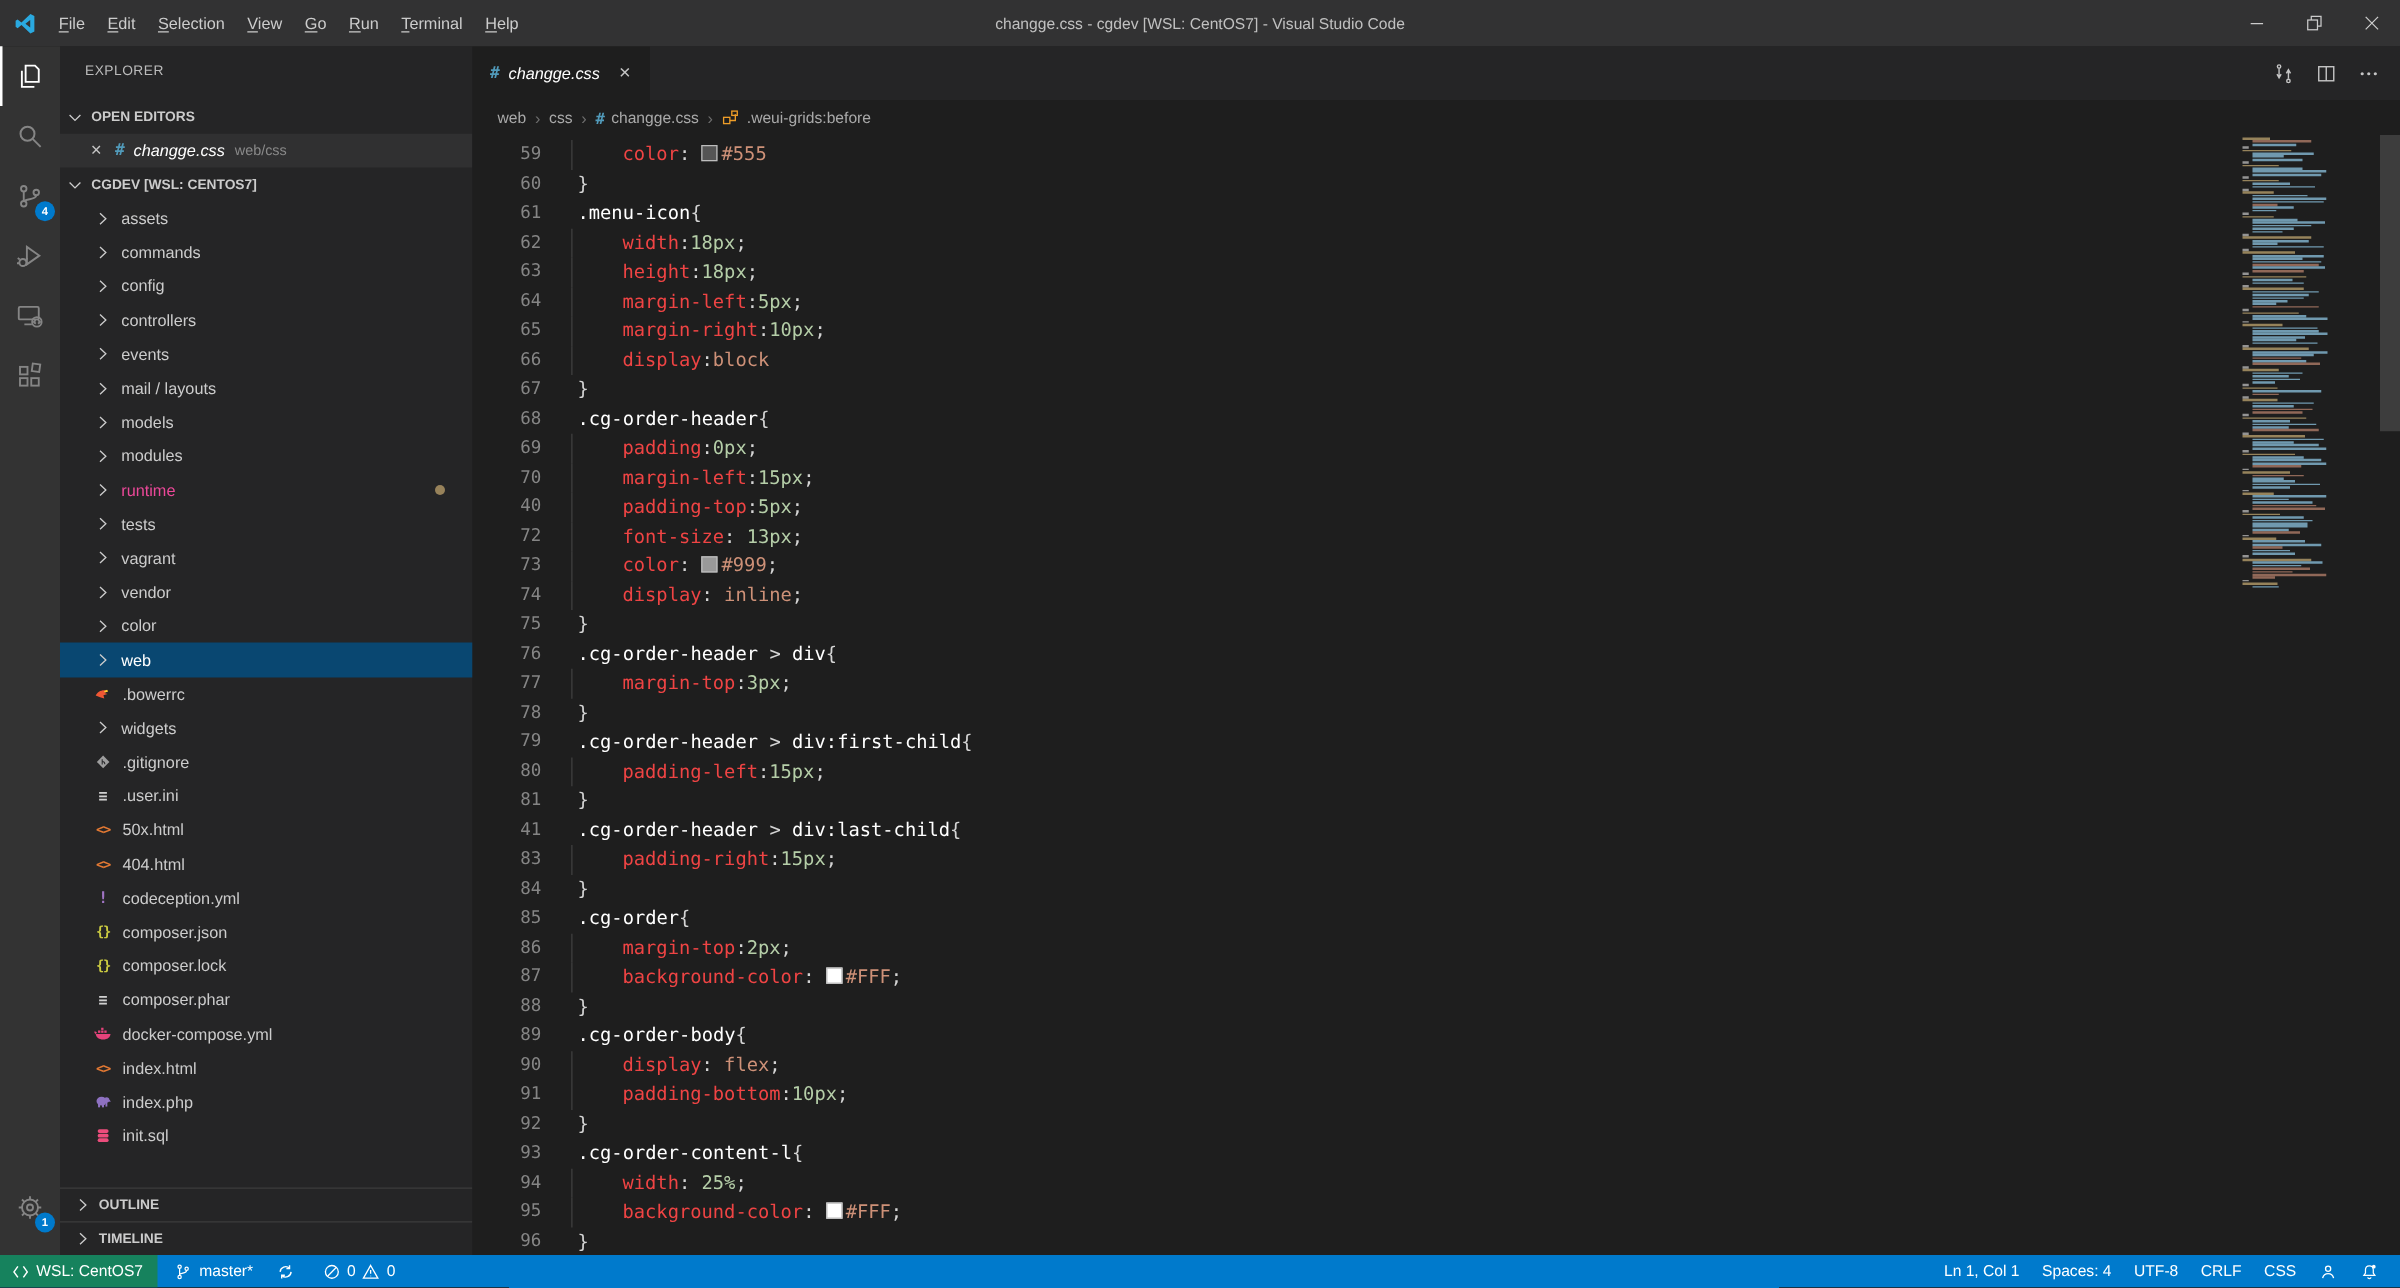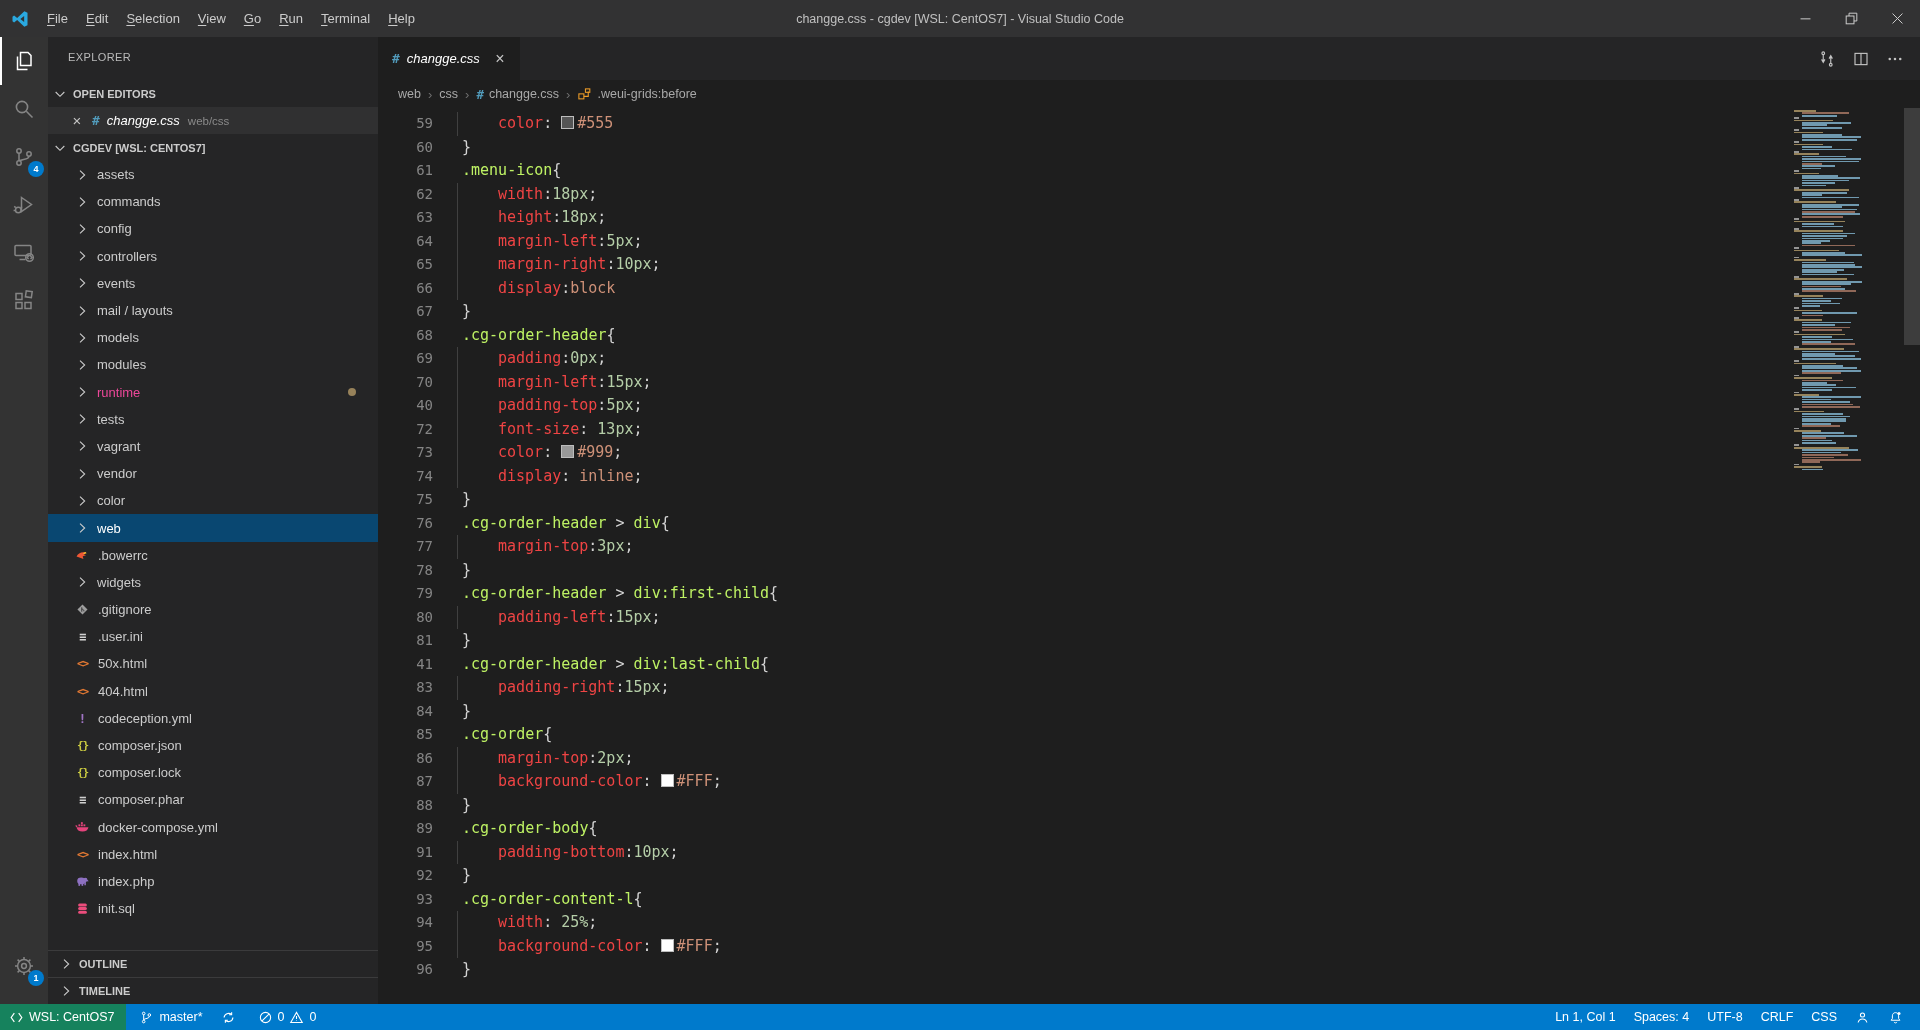--- a/index.html
+++ b/index.html
@@ -71,21 +71,21 @@
   .bc-hash { color:#519aba; font-weight:700; font-family:"DejaVu Sans Mono",monospace; margin-right:5px; }
   .bc-ico { width:15px; height:15px; margin-right:5px; }
   .bc-ico svg { width:100%; height:100%; }
 
   .code-area { flex:1; position:relative; font-family:"DejaVu Sans Mono",monospace; font-size:15px; padding-top:4px; overflow:hidden; }
   .line { display:flex; height:23.5px; line-height:23.5px; }
   .ln { width:55px; text-align:right; color:#858585; flex-shrink:0; font-size:14px; }
   .lc { margin-left:29px; position:relative; white-space:pre; }
   .line.ind .lc { padding-left:36px; }
   .line.ind .lc::before { content:""; position:absolute; left:-5px; top:0; bottom:0; border-left:1px solid #404040; }
-  .tk-c { color:#bef264; } .tk-p { color:#ef4444;text-align:right; } .tk-u { color:#d4d4d4; }
+  .tk-c { color:#ffffff; } .tk-p { color:#ef4444;text-align:right; } .tk-u { color:#d4d4d4; }
   .tk-n { color:#b5cea8; } .tk-v { color:#ce9178; }
   .swatch { display:inline-block; width:13px; height:13px; border:1px solid #bdbdbd; vertical-align:-1px; margin-right:3px; }
 
   .minimap { position:absolute; top:2px; right:16px; width:112px; }
   .mm-line { height:1.7px; margin-bottom:0.72px; opacity:.65; }
   .scrollbar { position:absolute; top:0; right:0; width:16px; height:100%; }
   .scroll-thumb { position:absolute; top:0; right:0; width:16px; height:237px; background:rgba(121,121,121,.35); }
 
   
   .statusbar { height:26px; background:#007acc; display:flex; align-items:center; color:#ffffff; font-size:12.5px; }
@@ -664,20 +664,24 @@
           </div>
           <div class="line">
             <span class="ln">88</span>
             <span class="lc"><span class="tk-u">}</span></span>
           </div>
           <div class="line">
             <span class="ln">89</span>
             <span class="lc"><span class="tk-c">.cg-order-body</span><span class="tk-u">{</span></span>
           </div>
           <div class="line ind">
+            <span class="ln">90</span>
+            <span class="lc"><span class="tk-p">display</span><span class="tk-u">: </span><span class="tk-v">flex</span><span class="tk-u">;</span></span>
+          </div>
+          <div class="line ind">
             <span class="ln">91</span>
             <span class="lc"><span class="tk-p">padding-bottom</span><span class="tk-u">:</span><span class="tk-n">10px</span><span class="tk-u">;</span></span>
           </div>
           <div class="line">
             <span class="ln">92</span>
             <span class="lc"><span class="tk-u">}</span></span>
           </div>
           <div class="line">
             <span class="ln">93</span>
             <span class="lc"><span class="tk-c">.cg-order-content-l</span><span class="tk-u">{</span></span>

